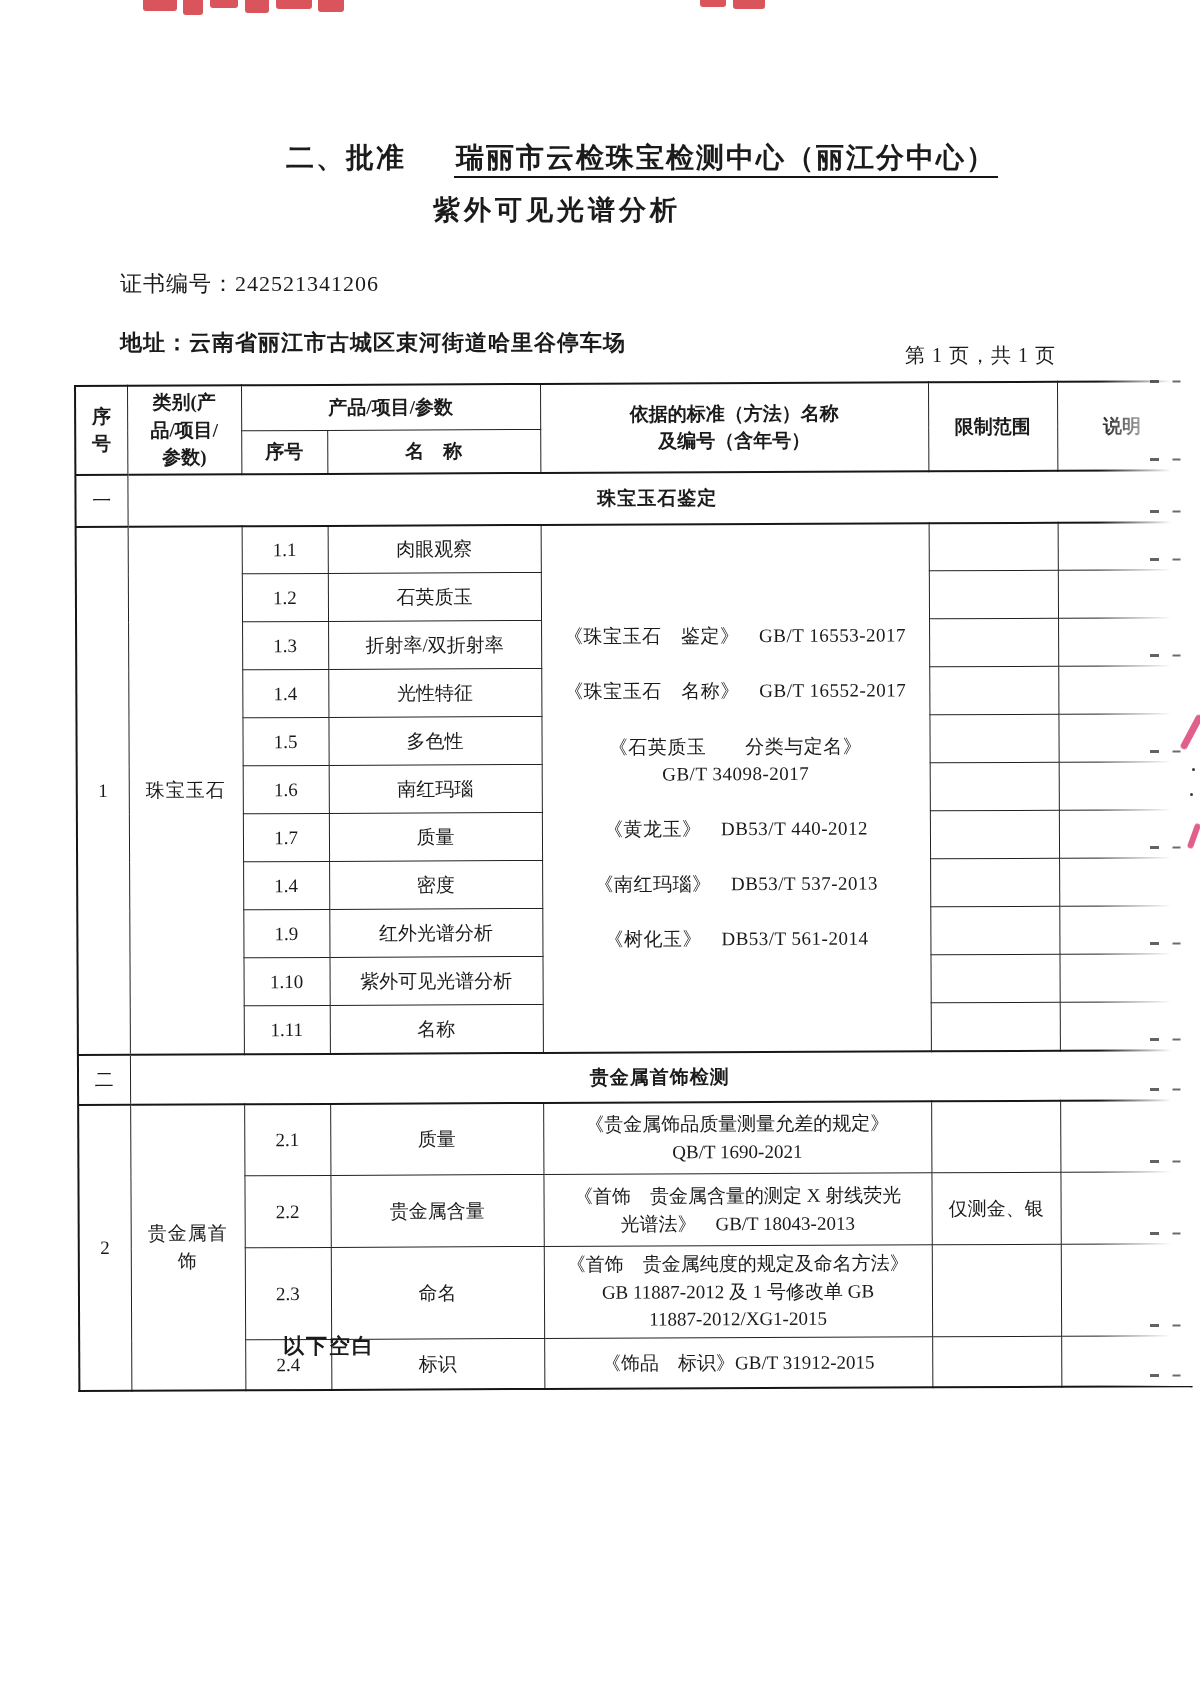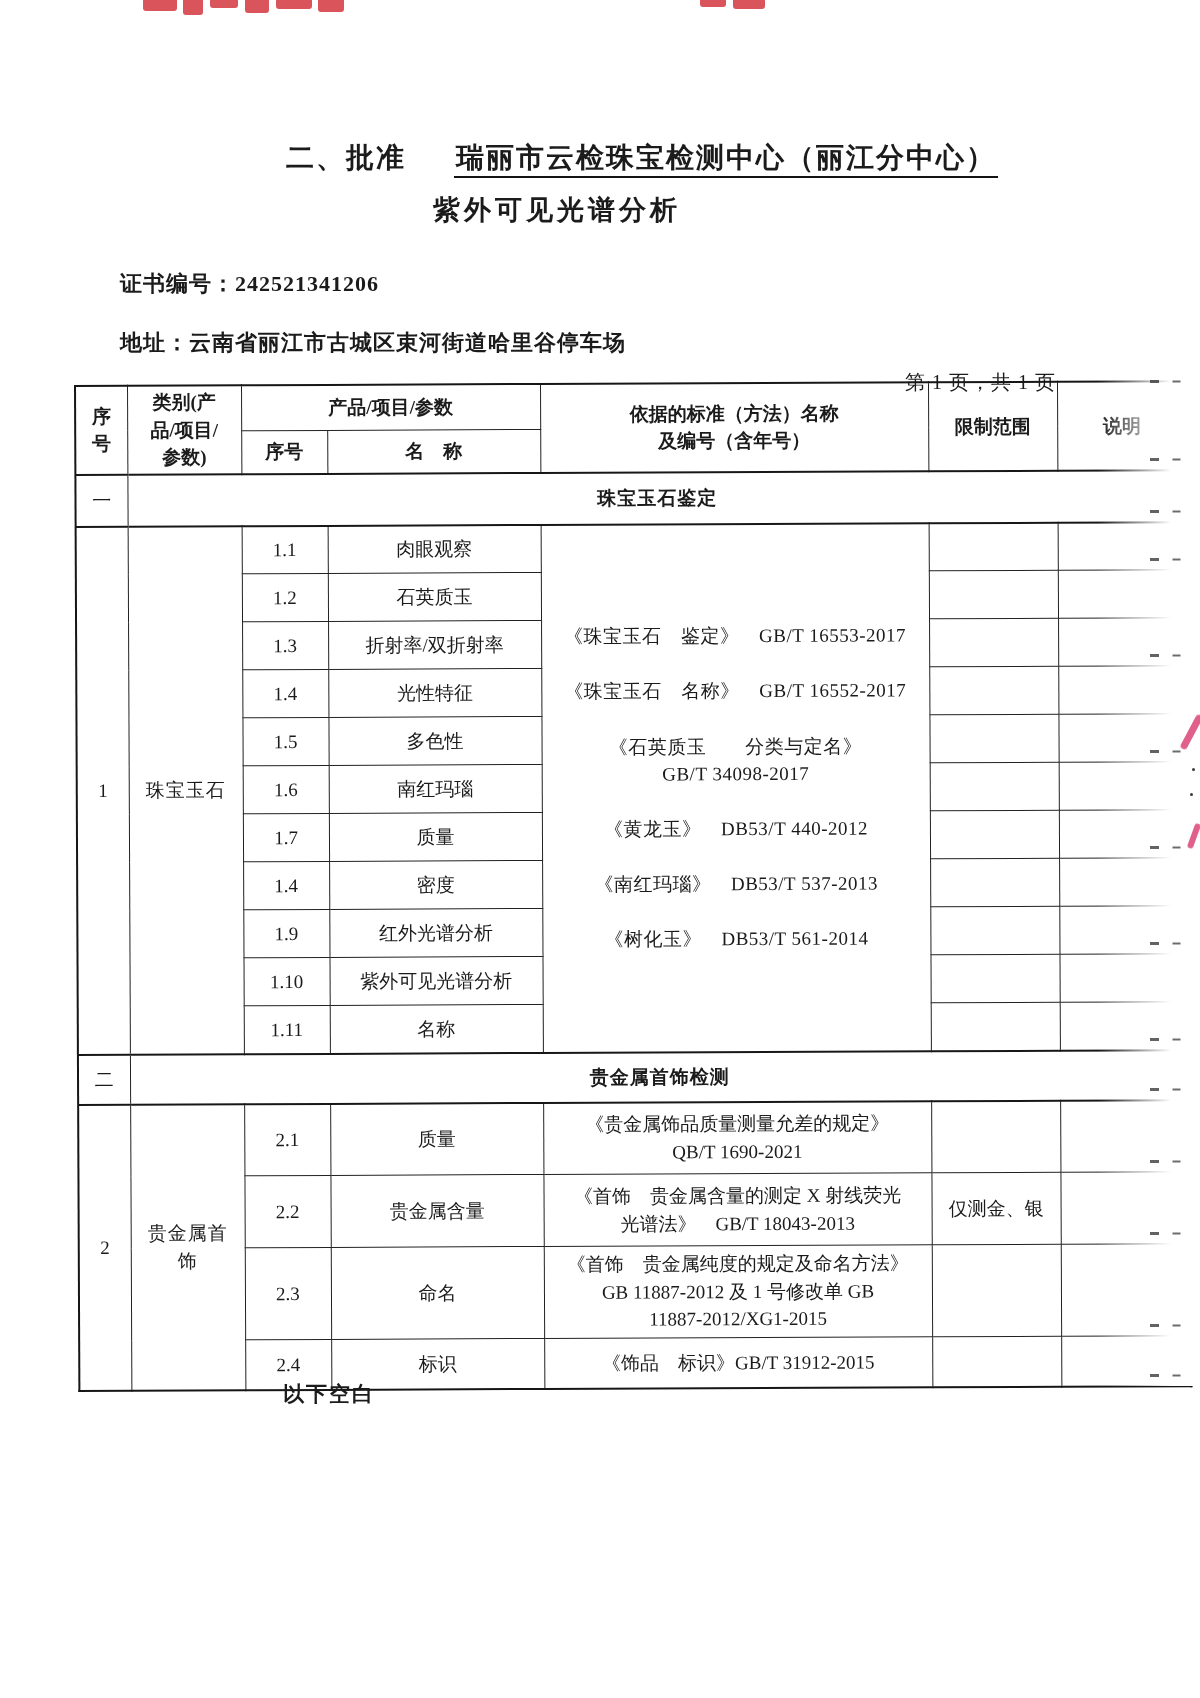--- a/index.html
+++ b/index.html
@@ -16,23 +16,23 @@
   
   .title-line1{
     position:absolute;top:139px;left:0;width:1284px;
     text-align:center;font-size:28px;font-weight:bold;letter-spacing:2px;
   }
   .title-underline{border-bottom:2.4px solid #141414;padding:0 2px 3px 2px;margin-left:48px;}
   .title-line2{
     position:absolute;top:192px;left:0;width:1114px;
     text-align:center;font-size:27px;font-weight:bold;letter-spacing:4px;
   }
-  .cert-line{position:absolute;top:269px;left:120px;font-size:22px;font-weight:bold;letter-spacing:1px;}
+  .cert-line{position:absolute;top:269px;left:120px;font-size:22px;font-weight:normal;letter-spacing:1px;}
   .addr-line{position:absolute;top:328px;left:120px;font-size:22px;font-weight:bold;letter-spacing:1px;}
-  .page-indicator{position:absolute;top:342px;left:905px;font-size:20px;letter-spacing:1px;margin-top:27px;}
+  .page-indicator{position:absolute;top:342px;left:905px;font-size:20px;letter-spacing:1px;}
 
   
   .table-wrap{
     position:absolute;left:74px;top:385px;width:1112px;
     transform:rotate(-0.25deg);transform-origin:left top;
   }
   table.cap{
     border-collapse:collapse;table-layout:fixed;width:1112px;
     border:2.4px solid #161616;
   }
@@ -59,21 +59,21 @@
     pointer-events:none;z-index:5;
   }
   .dash{
     position:absolute;left:1150px;width:9px;height:2.5px;background:#2e2e2e;
     opacity:.75;z-index:6;box-shadow:22px 0 0 -0.5px #3a3a3a;
   }
   .ink{position:absolute;background:#d5424a;opacity:.9;border-radius:0 0 3px 3px;z-index:7;filter:blur(.3px);}
   .pink{position:absolute;background:#e0608b;border-radius:4px;z-index:7;filter:blur(.3px);}
   .speck{position:absolute;background:#3a3a3a;border-radius:50%;z-index:7;}
 
-  .blank-note{position:absolute;top:1380px;left:283px;font-size:21px;font-weight:bold;letter-spacing:2px;}
+  .blank-note{position:absolute;top:1332px;left:283px;font-size:21px;font-weight:bold;letter-spacing:2px;}
 </style>
 </head>
 <body>
 
 <div class="title-line1"><span>二、批准</span><span class="title-underline">瑞丽市云检珠宝检测中心（丽江分中心）</span></div>
 <div class="title-line2">紫外可见光谱分析</div>
 
 <div class="cert-line"><span>证书编号：</span><span>242521341206</span></div>
 <div class="addr-line"><span>地址：</span><span>云南省丽江市古城区束河街道哈里谷停车场</span></div>
 <div class="page-indicator">第 1 页，共 1 页</div>

